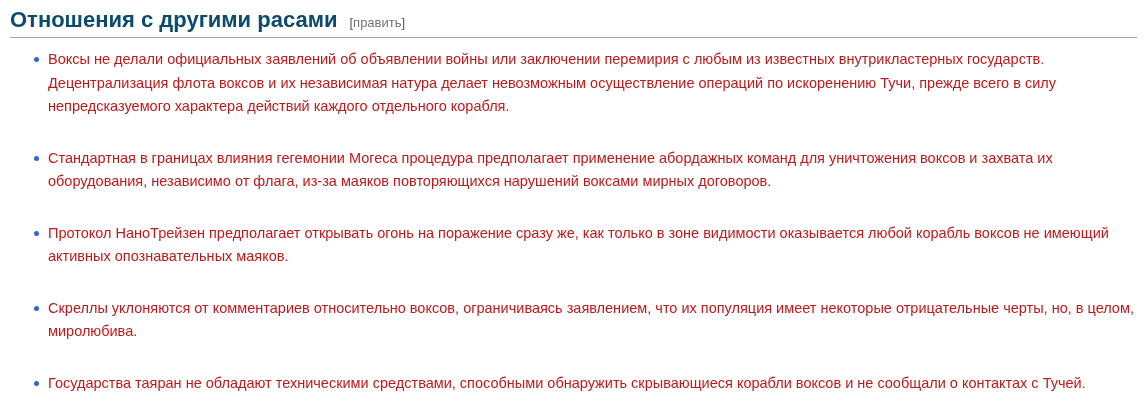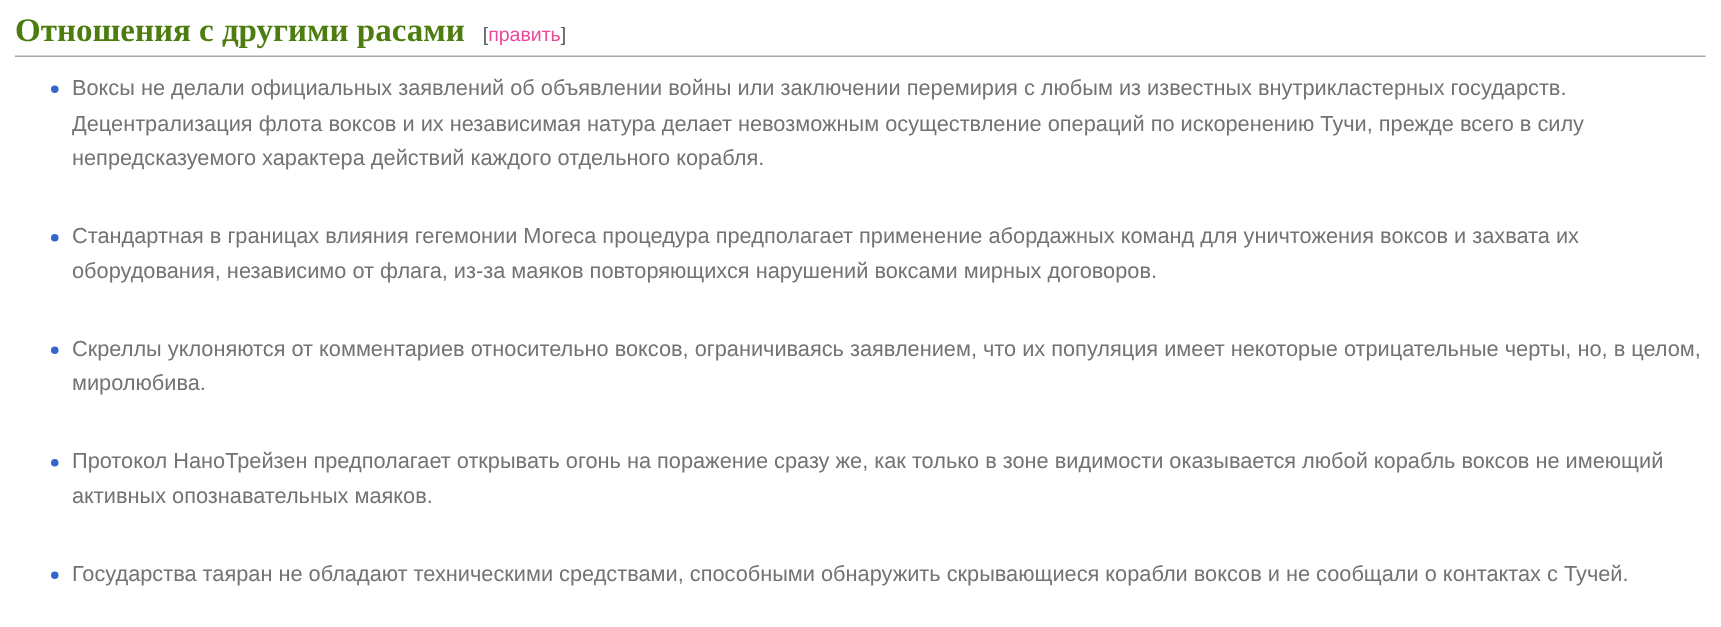--- a/index.html
+++ b/index.html
@@ -20,55 +20,55 @@
     width: 1147px;
   }
   .section-heading {
     display: flex;
     align-items: baseline;
     border-bottom: 1px solid #a2a9b1;
     padding: 4px 0 5px 0;
     margin: 4px 0 0 0;
   }
   .section-heading h2 {
-    font-family: Liberation Serif, serif;
+    font-family: Liberation Sans, sans-serif;
     font-size: 22px;
     font-weight: bold;
     line-height: 1.1;
     margin: 0;
     padding: 0;
-    color: #4d7c0f;
+    color: #0c4a6e;
   }
   .edit-section {
     font-size: 13px;
     margin-left: 12px;
     color: #222222;
     white-space: nowrap;
     font-family: "Liberation Sans", sans-serif;
   }
   .edit-section .bracket {
     color: #54595d;
   }
   .edit-section a {
-    color: #ec4899;
+    color: #737373;
     text-decoration: none;
     cursor: pointer;
   }
   ul.content-list {
     list-style: none;
     margin: 10px 0 0 0;
     padding: 0 0 0 24px;
   }
   ul.content-list > li {
     position: relative;
     font-size: 14.5px;
     line-height: 1.62;
     margin: 0 0 28px 0;
     padding: 0 0 0 14px;
-    color: #737373;
+    color: #b91c1c;
     text-align: left;
   }
   ul.content-list > li:before {
     content: "";
     position: absolute;
     left: 0;
     top: 9px;
     width: 5px;
     height: 5px;
     border-radius: 50%;
@@ -84,18 +84,18 @@
 <div class="page">
 
   <div class="section-heading">
     <h2>Отношения с другими расами</h2>
     <span class="edit-section"><span class="bracket">[</span><a>править</a><span class="bracket">]</span></span>
   </div>
 
   <ul class="content-list">
     <li>Воксы не делали официальных заявлений об объявлении войны или заключении перемирия с любым из известных внутрикластерных государств. Децентрализация флота воксов и их независимая натура делает невозможным осуществление операций по искоренению Тучи, прежде всего в силу непредсказуемого характера действий каждого отдельного корабля.</li>
     <li>Стандартная в границах влияния гегемонии Могеса процедура предполагает применение абордажных команд для уничтожения воксов и захвата их оборудования, независимо от флага, из-за маяков повторяющихся нарушений воксами мирных договоров.</li>
+    <li>Протокол НаноТрейзен предполагает открывать огонь на поражение сразу же, как только в зоне видимости оказывается любой корабль воксов не имеющий активных опознавательных маяков.</li>
     <li>Скреллы уклоняются от комментариев относительно воксов, ограничиваясь заявлением, что их популяция имеет некоторые отрицательные черты, но, в целом, миролюбива.</li>
-    <li>Протокол НаноТрейзен предполагает открывать огонь на поражение сразу же, как только в зоне видимости оказывается любой корабль воксов не имеющий активных опознавательных маяков.</li>
     <li>Государства таяран не обладают техническими средствами, способными обнаружить скрывающиеся корабли воксов и не сообщали о контактах с Тучей.</li>
   </ul>
 
 </div>
 
 </body></html>

